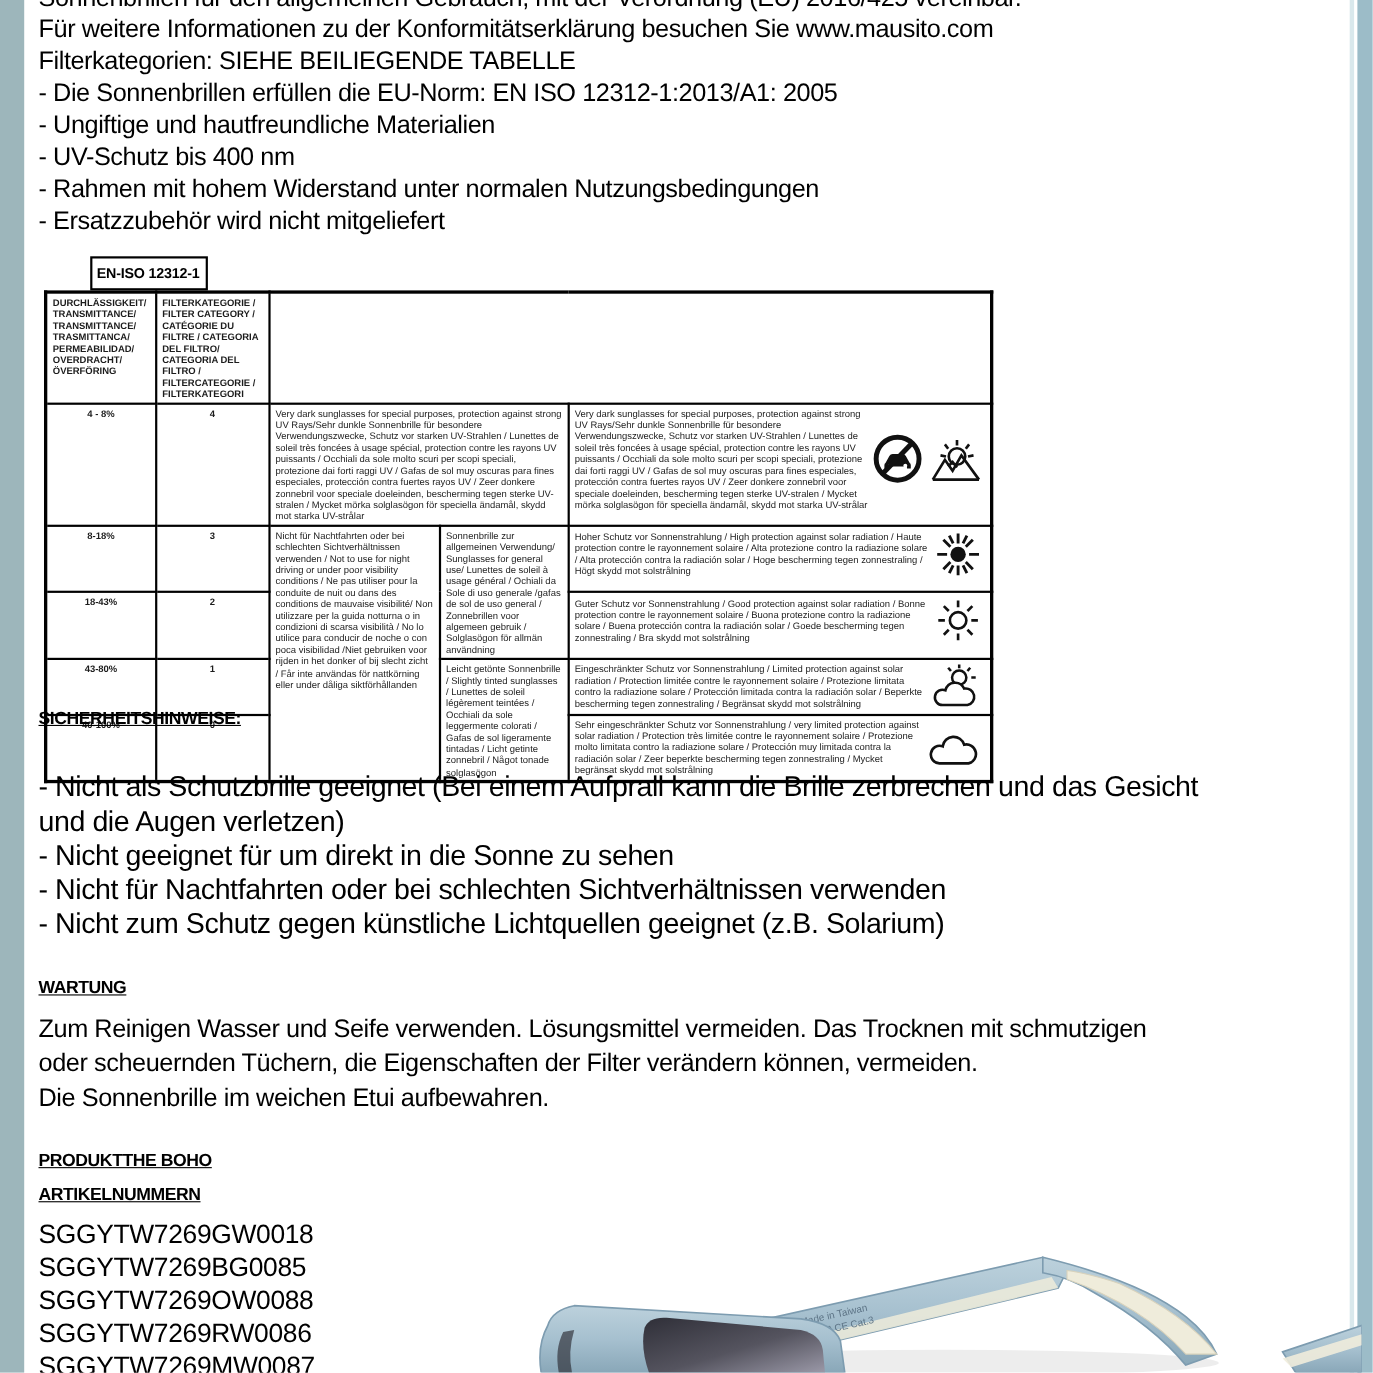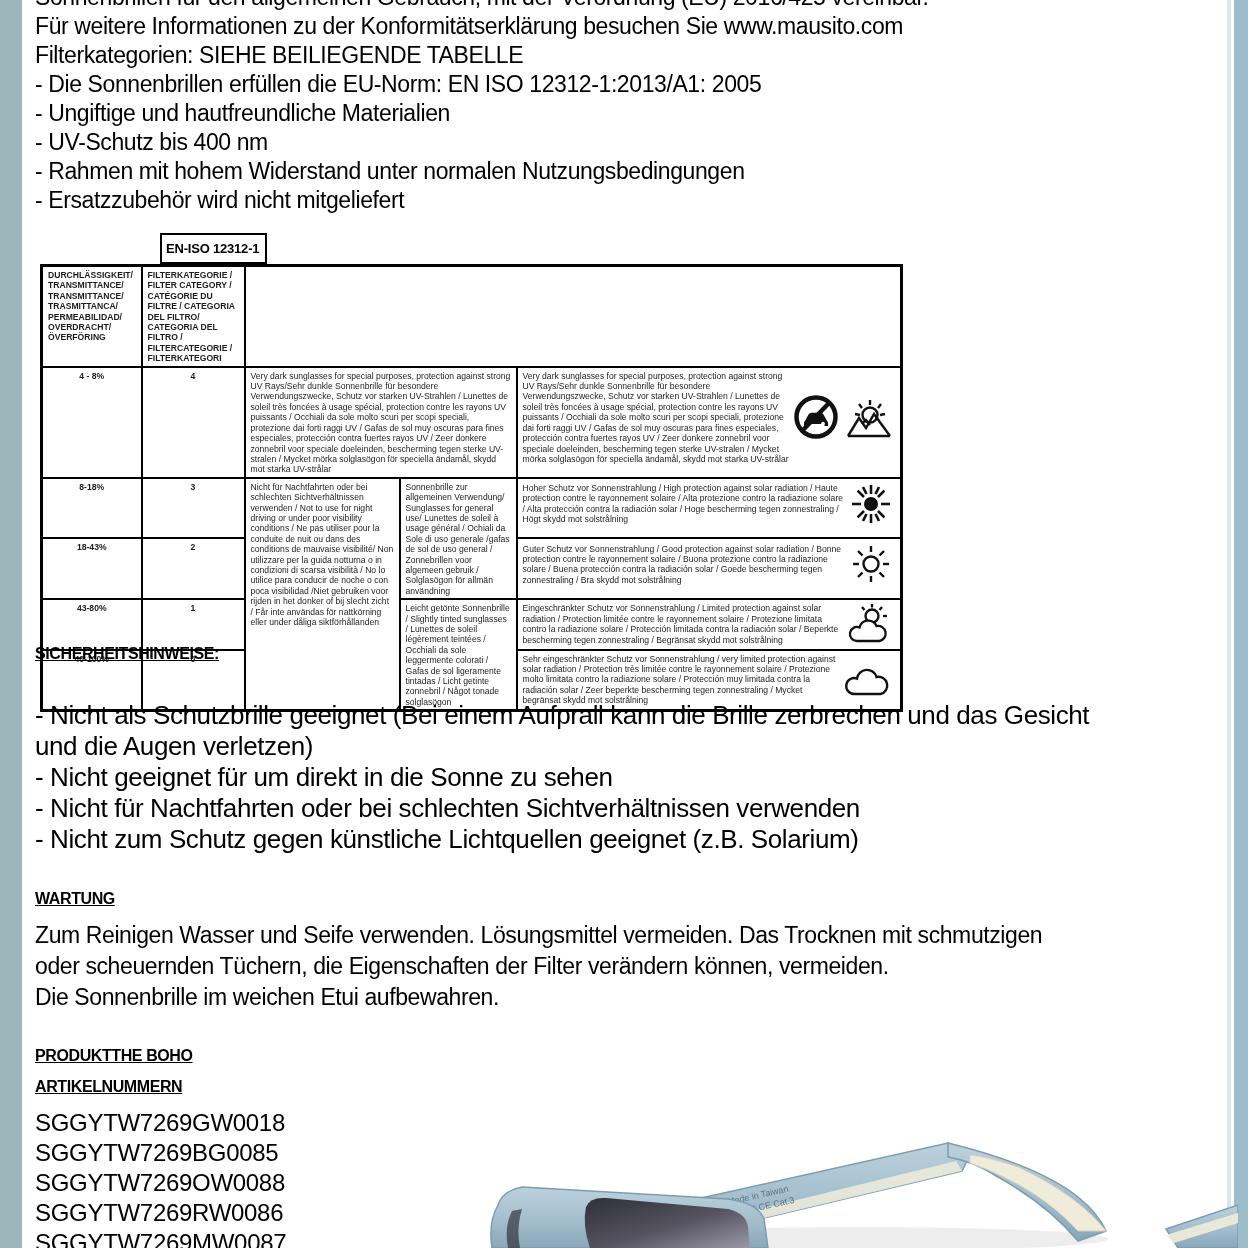--- a/index.html
+++ b/index.html
@@ -11,21 +11,21 @@
   }
   .edge-strip-left{position:absolute;left:0;top:0;width:22px;height:1248px;background:#9db6bb;}
   .edge-strip-right{position:absolute;right:0;top:0;width:14px;height:1248px;background:#9cbcc8;}
   .edge-line-right{position:absolute;right:17px;top:0;width:4px;height:1248px;background:#d9e8ec;}
 
   .intro{position:absolute;left:35px;top:-17px;width:1180px;font-size:23px;line-height:29px;letter-spacing:-0.4px;white-space:nowrap;}
   .intro div{height:29px;}
 
   .table-wrap{position:absolute;left:40px;top:233px;}
   .eniso-box{
-    margin-left:120px;width:95px;border:2px solid #000;
+    margin-left:42px;width:95px;border:2px solid #000;
     font-weight:bold;font-size:13px;padding:6px 4px;letter-spacing:-0.2px;
   }
   table.filters{border-collapse:collapse;width:860px;table-layout:fixed;border:3px solid #000;margin-top:0;}
   table.filters td{
     border:2px solid #000;vertical-align:top;padding:3px 5px 2px 5px;
     font-size:8.6px;line-height:10.4px;color:#1c1c1c;letter-spacing:0;margin-top:15px;
   }
   td.hdr{font-weight:bold;font-size:8.8px;line-height:11px;padding-top:6px;}
   td.pre{white-space:pre-line;}
   td.mid{vertical-align:middle;text-align:center;font-weight:bold;}

